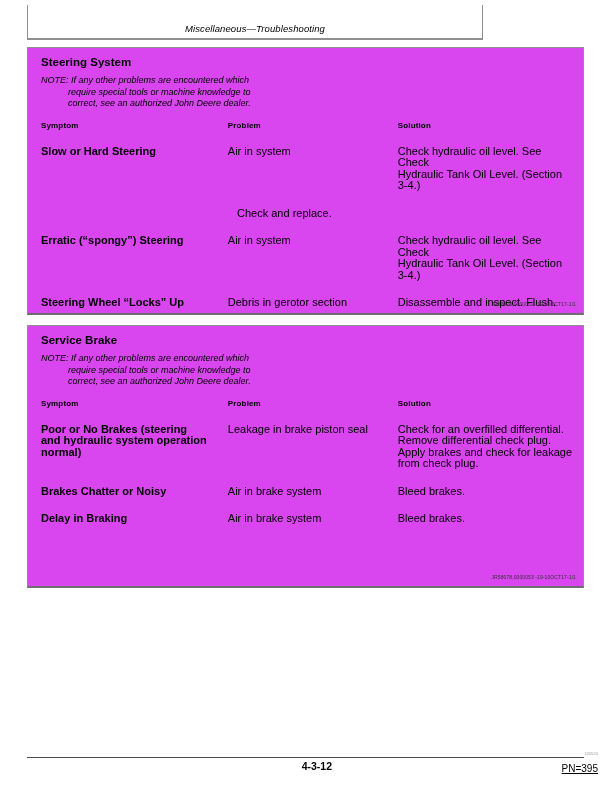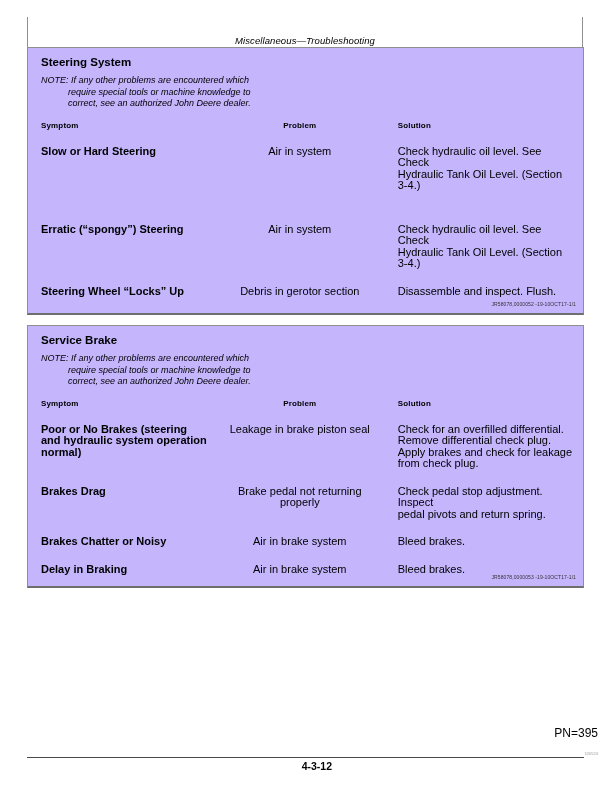--- a/index.html
+++ b/index.html
@@ -1,52 +1,52 @@
 <!DOCTYPE html>
 <html><head>
 <meta charset="utf-8">
 <style>
   html,body{margin:0;padding:0;background:#ffffff;}
   .page{position:relative;width:612px;height:792px;background:#ffffff;
         font-family:"Liberation Sans",sans-serif;color:#000;overflow:hidden;}
 
   
-  .topbar{position:absolute;left:27px;top:17px;width:556px;height:35px;
+  .topbar{position:absolute;left:27px;top:5px;width:456px;height:35px;
           border-left:1px solid #8f8f8f;border-right:1px solid #8f8f8f;
           border-bottom:2px solid #8f8f8f;box-sizing:border-box;
           display:flex;align-items:flex-end;justify-content:center;padding-bottom:4px;}
   .topbar-title{font-style:italic;font-size:9.5px;letter-spacing:.1px;}
 
   
   .box{position:absolute;left:27px;width:557px;box-sizing:border-box;
        border:1px solid #8f8f8f;border-bottom-width:2px;border-bottom-color:#6e6e6e;
-       padding:6px 8px 0 13px;background:#c4b5fd;}
+       padding:6px 8px 0 13px;background:#d946ef;}
   #box-steering{top:47px;height:268px;}
   #box-brake{top:325px;height:263px;}
 
   .sec-title{font-weight:bold;font-size:11.5px;margin-top:2px;}
   .note{font-style:italic;font-size:9px;line-height:11.5px;margin-top:7px;}
   .note-cont{padding-left:27px;}
 
   .thead{display:flex;margin-top:11px;font-size:8px;font-weight:bold;letter-spacing:.15px;}
   .trow{display:flex;margin-top:16px;font-size:11px;line-height:11.5px;}
   .c1{width:196px;box-sizing:border-box;font-weight:bold;white-space:pre-line;}
-  .c2{width:177px;padding-right:26px;box-sizing:border-box;white-space:pre-line;text-align:center;}
+  .c2{width:177px;padding-right:26px;box-sizing:border-box;white-space:pre-line;}
   .c3{width:186px;box-sizing:border-box;white-space:pre-line;}
   .thead .c1,.thead .c2,.thead .c3{white-space:normal;font-weight:bold;}
 
   .code{position:absolute;right:7px;bottom:6px;font-size:5px;color:#333;letter-spacing:.1px;}
 
   
   .footer-line{position:absolute;left:27px;top:757px;width:557px;height:0;
                border-top:1.5px solid #4a4a4a;}
   .page-number{position:absolute;left:212px;top:760px;width:120px;text-align:right;
                font-weight:bold;font-size:10.5px;}
   .print-code{position:absolute;right:14px;top:751px;font-size:4px;color:#999;}
-  .pn{position:absolute;right:14px;top:726px;font-size:12px;}
+  .pn{position:absolute;right:14px;top:763px;font-size:10px;text-decoration:underline;}
 </style>
 </head>
 <body>
 
 <div class="page">
 
   <div class="topbar">
     <div class="topbar-title">Miscellaneous—Troubleshooting</div>
   </div>
 
@@ -64,20 +64,21 @@
     </div>
     <div class="trow">
       <div class="c1">Slow or Hard Steering</div>
       <div class="c2">Air in system</div>
       <div class="c3">Check hydraulic oil level. See Check
 Hydraulic Tank Oil Level. (Section
 3-4.)</div>
     </div>
     <div class="trow">
       <div class="c1"></div>
+      <div class="c3">Check and replace.</div>
     </div>
     <div class="trow">
       <div class="c1">Erratic (“spongy”) Steering</div>
       <div class="c2">Air in system</div>
       <div class="c3">Check hydraulic oil level. See Check
 Hydraulic Tank Oil Level. (Section
 3-4.)</div>
     </div>
     <div class="trow">
       <div class="c1">Steering Wheel “Locks” Up</div>
@@ -103,26 +104,20 @@
       <div class="c1">Poor or No Brakes (steering
 and hydraulic system operation
 normal)</div>
       <div class="c2">Leakage in brake piston seal</div>
       <div class="c3">Check for an overfilled differential.
 Remove differential check plug.
 Apply brakes and check for leakage
 from check plug.</div>
     </div>
     <div class="trow">
-      <div class="c1">Brakes Drag</div>
-      <div class="c2">Brake pedal not returning properly</div>
-      <div class="c3">Check pedal stop adjustment. Inspect
-pedal pivots and return spring.</div>
-    </div>
-    <div class="trow">
       <div class="c1">Brakes Chatter or Noisy</div>
       <div class="c2">Air in brake system</div>
       <div class="c3">Bleed brakes.</div>
     </div>
     <div class="trow">
       <div class="c1">Delay in Braking</div>
       <div class="c2">Air in brake system</div>
       <div class="c3">Bleed brakes.</div>
     </div>
     <div class="code">JR58078,0000053 -19-10OCT17-1/1</div>

